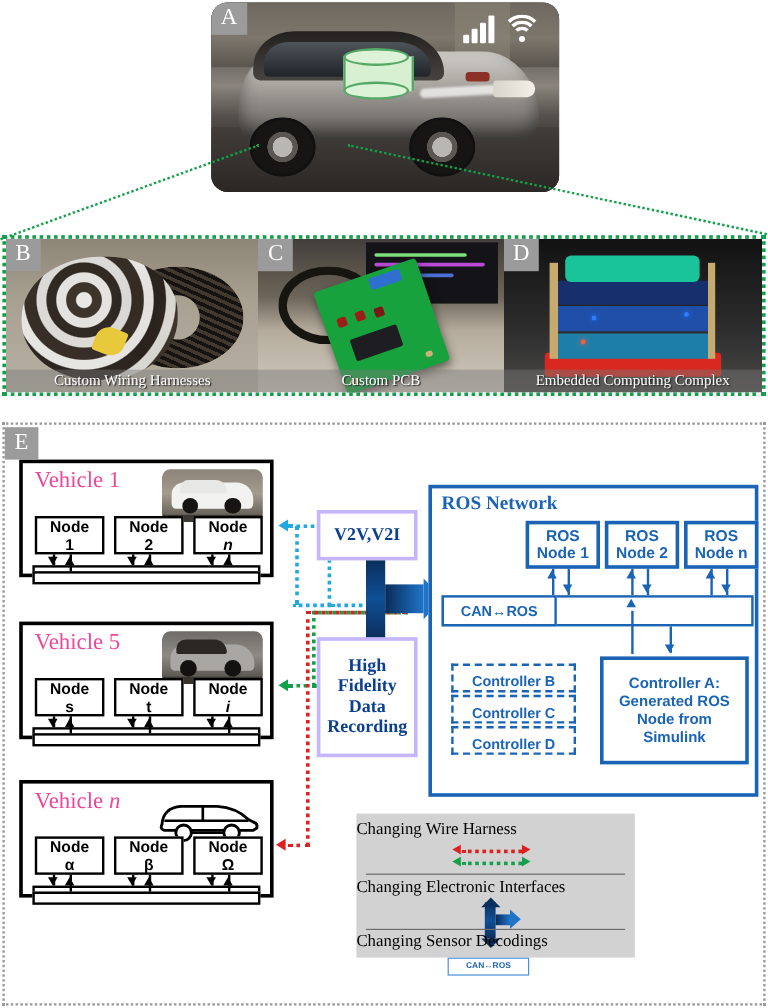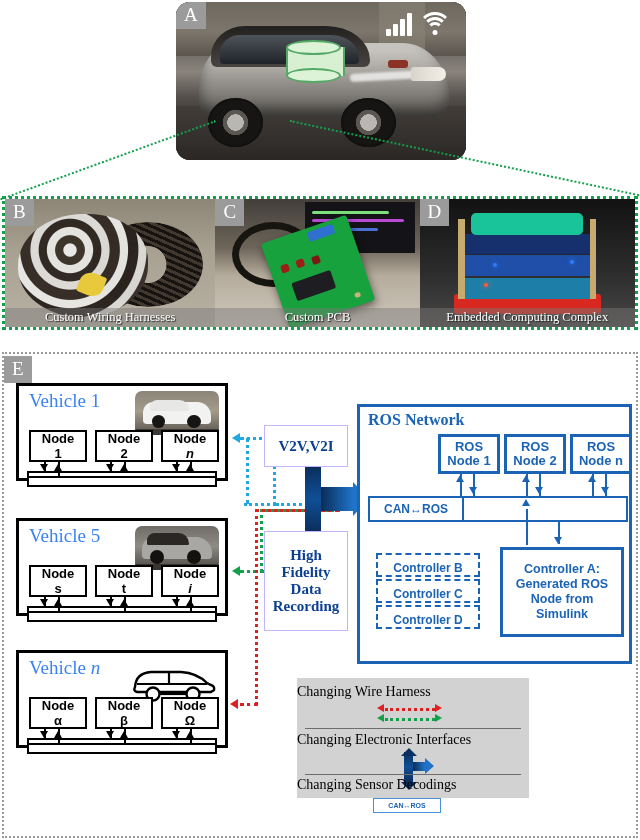--- a/index.html
+++ b/index.html
@@ -107,39 +107,39 @@
   .stackBase{position:absolute;left:16%;bottom:10%;width:68%;height:16%;background:#d8281f;border-radius:3px;}
   .layer{position:absolute;left:19%;width:62%;height:16%;border-radius:2px;}
   .layerTop{position:absolute;left:24%;top:11%;width:52%;height:17%;background:#19c49b;border-radius:5px;}
   .post{position:absolute;width:3%;height:62%;background:#c7ab6e;top:16%;}
   .ledb{position:absolute;width:4px;height:4px;border-radius:50%;background:#2e7bff;box-shadow:0 0 5px #2e7bff;}
 
   
   #panelE{left:2px;top:352px;width:636px;height:486px;border:2px dotted #9a9a9a;box-sizing:border-box;background:#fff;}
 
   .vbox{position:absolute;border:3px solid #000;background:#fff;box-sizing:border-box;}
-  .vtitle{position:absolute;left:10px;top:4px;font-size:19px;font-family:"Liberation Serif",serif;color:#3b82f6;}
+  .vtitle{position:absolute;left:10px;top:4px;font-size:19px;font-family:"Liberation Serif",serif;color:#ec4899;}
   .vtitle em{font-style:italic;}
   .vthumb{position:absolute;right:6px;top:5px;width:84px;height:44px;border-radius:7px;overflow:hidden;background:#7c756a;}
   .nodebox{position:absolute;border:2.5px solid #000;background:#fff;box-sizing:border-box;
       font-family:"Liberation Sans",sans-serif;font-size:13px;line-height:15px;font-weight:700;color:#000;
       display:flex;flex-direction:column;align-items:center;justify-content:center;}
   .nodebox .sub{font-weight:700;}
   .nodebox .ital{font-style:italic;}
   .busline{position:absolute;left:8px;right:8px;border:2px solid #000;box-sizing:border-box;background:#fff;}
   .arw{position:absolute;width:0;height:0;}
   .arwDown{border-left:4px solid transparent;border-right:4px solid transparent;border-top:7px solid #000;}
   .arwUp{border-left:4px solid transparent;border-right:4px solid transparent;border-bottom:7px solid #000;}
   .stem{position:absolute;width:1.5px;background:#000;}
 
   
   .carOutline{position:absolute;right:8px;top:6px;width:92px;height:44px;}
 
   
-  .bluebox{position:absolute;border:1px solid #c4b5fd;background:#fff;box-sizing:border-box;
+  .bluebox{position:absolute;border:3px solid #c4b5fd;background:#fff;box-sizing:border-box;
       color:#0b3f8f;display:flex;align-items:center;justify-content:center;text-align:center;}
   .v2v{font-family:"Liberation Serif",serif;font-size:15px;font-weight:700;}
   .hifi{font-family:"Liberation Serif",serif;font-size:15px;font-weight:700;line-height:17px;}
   #rosPanel{position:absolute;border:3px solid #1b64b5;background:#fff;box-sizing:border-box;}
   .rosTitle{position:absolute;left:8px;top:4px;color:#1b64b5;font-family:"Liberation Serif",serif;
       font-size:16px;font-weight:700;}
   .rosNode{position:absolute;border:3px solid #1b64b5;background:#fff;box-sizing:border-box;
       color:#1b64b5;font-family:"Liberation Sans",sans-serif;font-size:13px;font-weight:700;line-height:14px;
       display:flex;flex-direction:column;align-items:center;justify-content:center;}
   .canbar{position:absolute;border:2.5px solid #1b64b5;background:#fff;box-sizing:border-box;}

